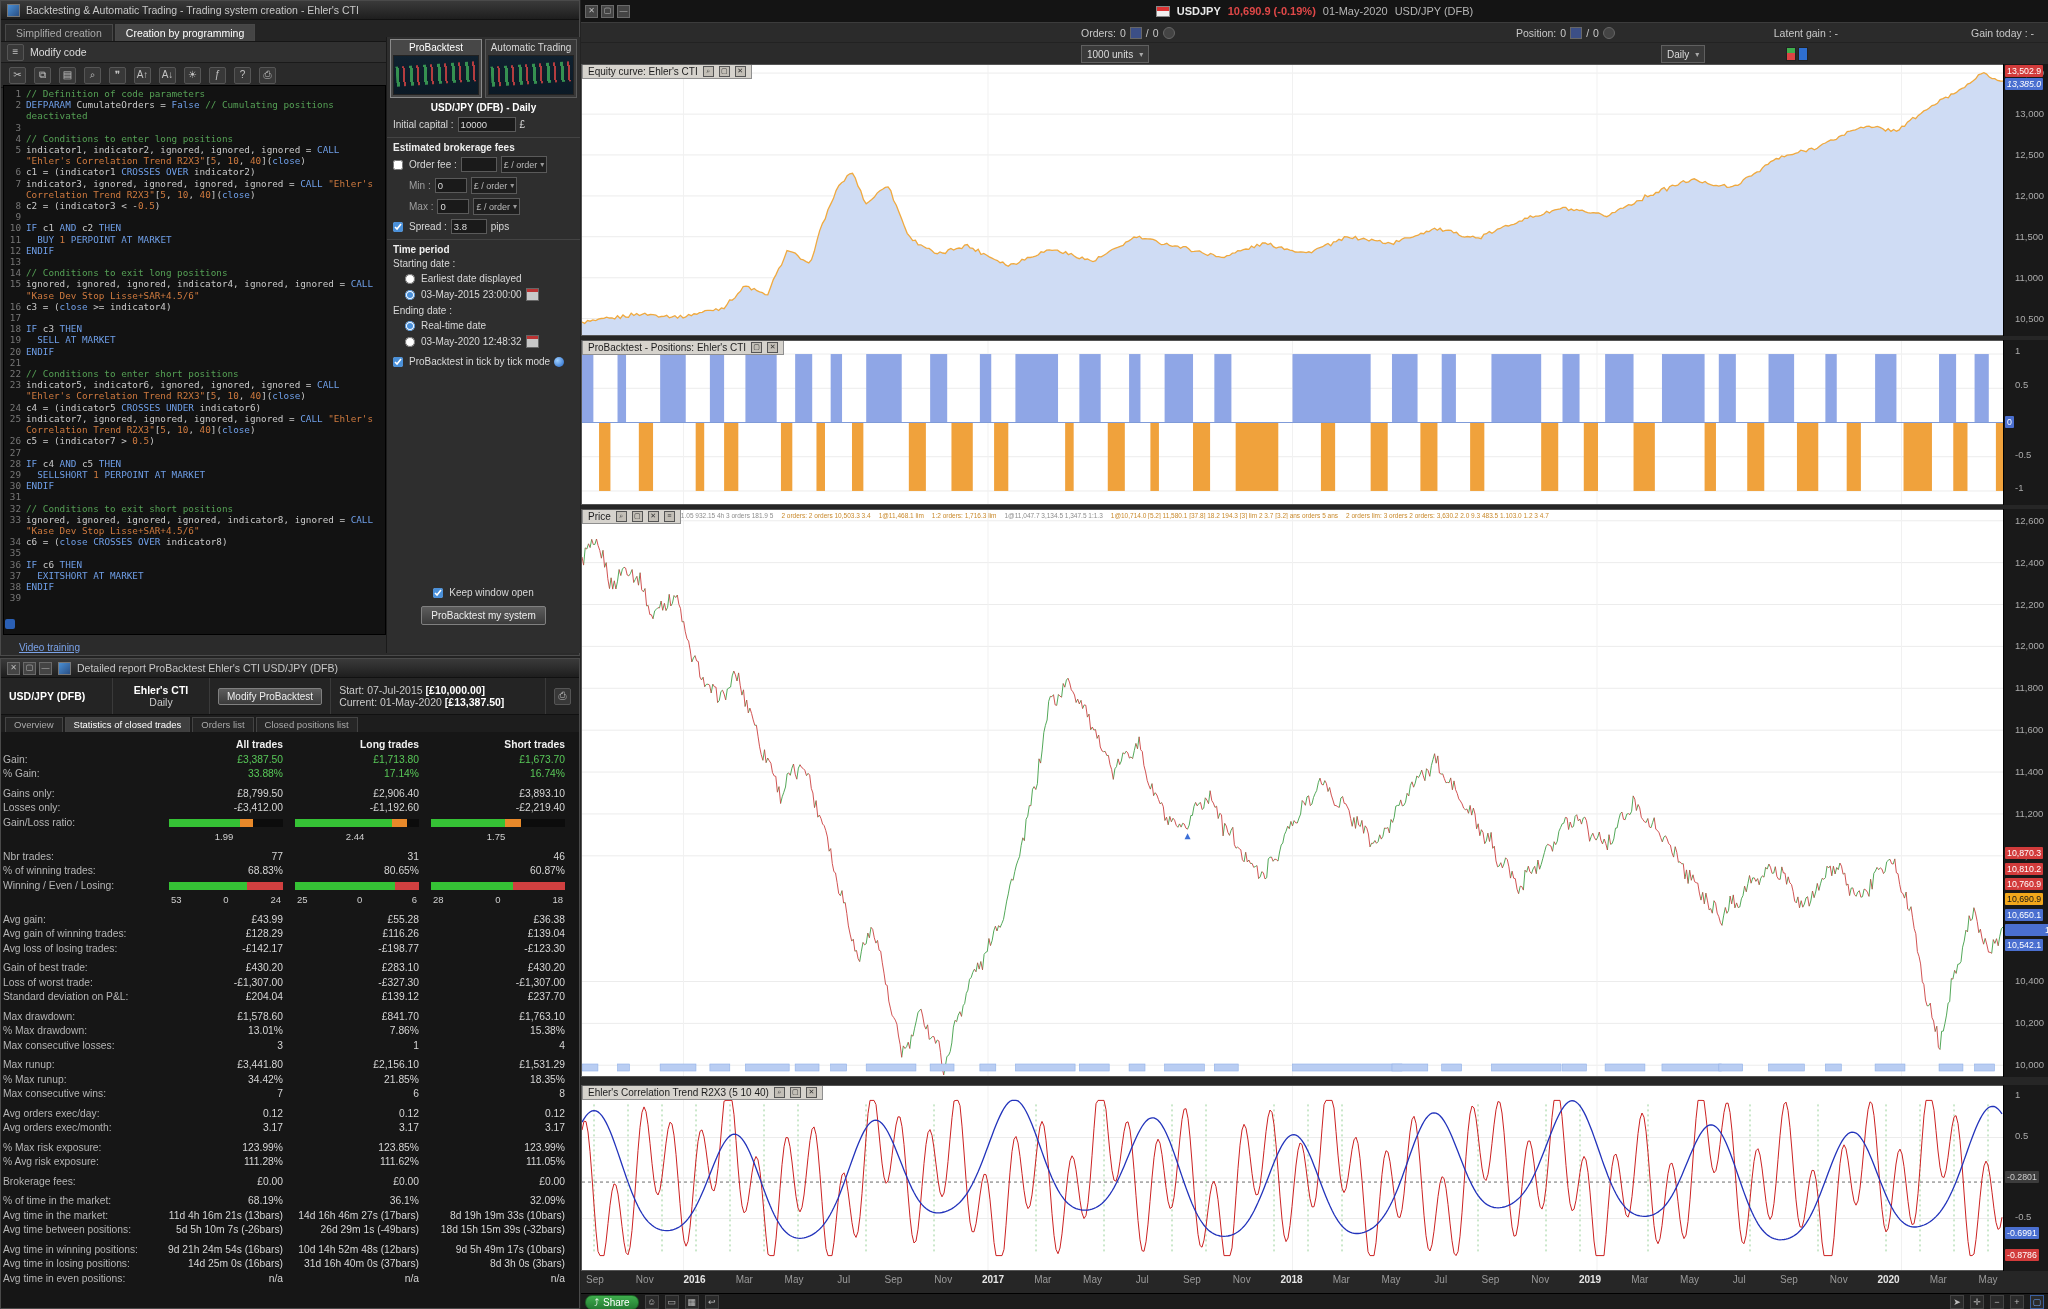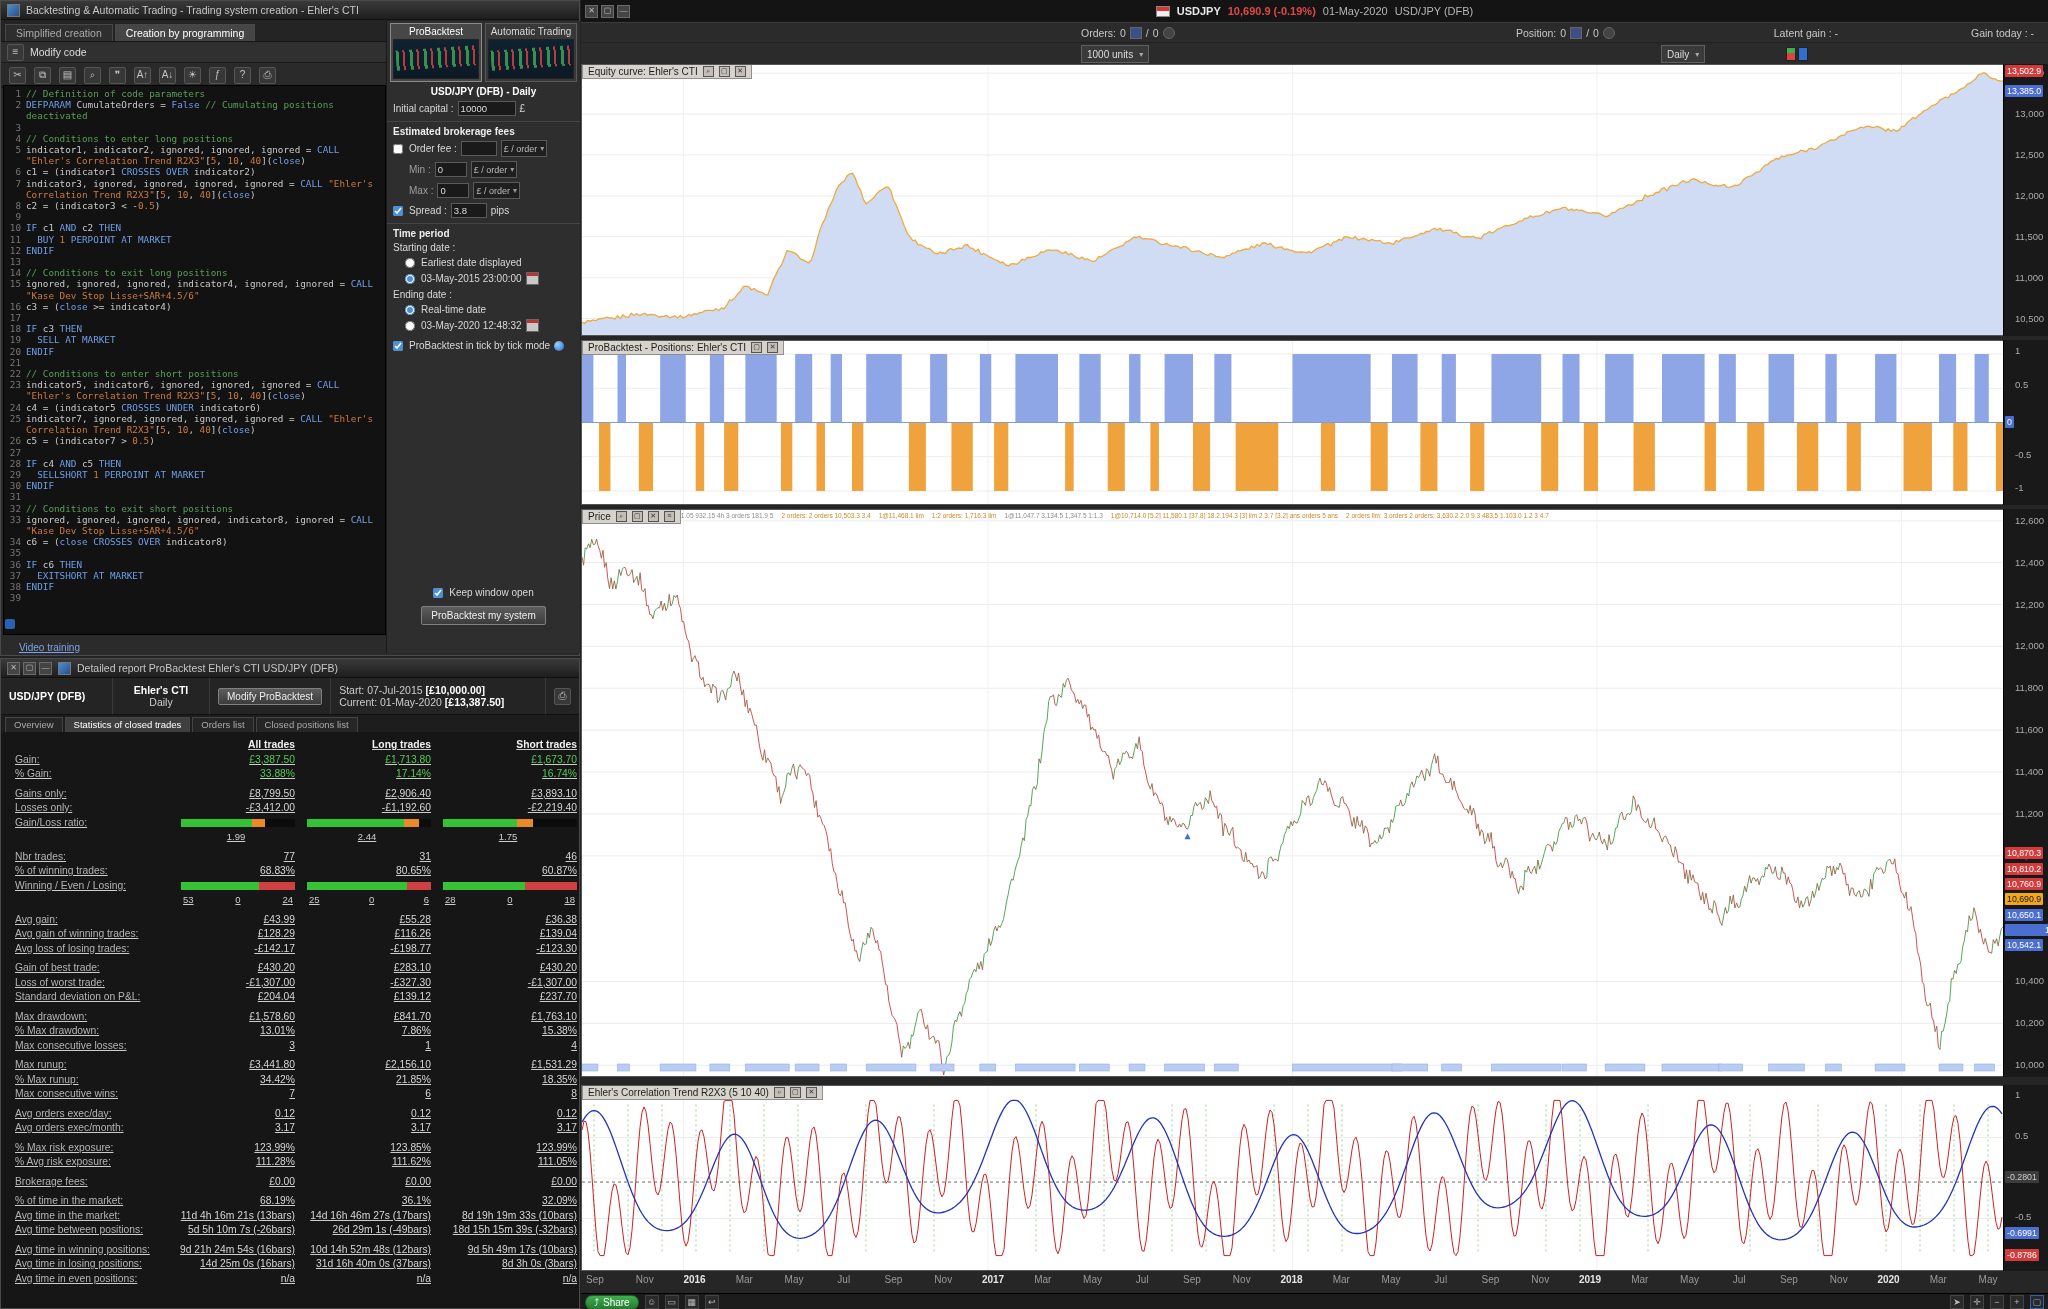--- a/index.html
+++ b/index.html
@@ -26,21 +26,21 @@
             border:1px solid #000;overflow:hidden;}
   #code{font-family:"DejaVu Sans Mono",monospace;font-size:9.3px;line-height:11.2px;padding:2px 0;}
   .cl{display:flex;}
   .ln{width:17px;text-align:right;color:#777;flex:none;padding-right:5px;}
   .lc{white-space:pre-wrap;word-break:break-word;flex:1;color:#c9c9c9;padding-right:3px;}
   .tok-cm{color:#55a055;} .tok-kw{color:#6f9fe8;} .tok-str{color:#cf7a3f;} .tok-num{color:#cf7a3f;} .tok-pl{color:#c9c9c9;}
   .video{position:absolute;left:4px;bottom:2px;display:flex;gap:4px;align-items:center;font-size:10px;}
   .video a{color:#7aa2e8;text-decoration:underline;margin-top:47px;}
   .vic{width:10px;height:10px;background:#2a5fb4;border-radius:2px;}
   
-  .propanel{position:absolute;left:385px;top:20px;width:193px;bottom:2px;background:#2e2e2e;
+  .propanel{position:absolute;left:385px;top:36px;width:193px;bottom:2px;background:#2e2e2e;
             border-left:1px solid #1a1a1a;font-size:10px;color:#d8d8d8;}
   .ptabs{display:flex;gap:3px;padding:2px 3px;}
   .ptab{flex:1;border:1px solid #5a5a5a;background:#383838;padding:2px;text-align:center;}
   .ptab.active{background:#474747;border-color:#8a8a8a;color:#fff;}
   .thumb{margin-top:2px;height:38px;border:1px solid #222;
          background:linear-gradient(180deg,#10212f 0%,#0c1a26 100%);position:relative;overflow:hidden;}
   .thumb::after{content:"";position:absolute;left:2px;right:2px;top:8px;height:20px;
          background:repeating-linear-gradient(90deg,#3fae5a 0 3px,transparent 3px 7px,#d44 7px 9px,transparent 9px 14px);
          opacity:.8;transform:rotate(-4deg);}
   .prow{display:flex;align-items:center;gap:4px;padding:2px 6px;}
@@ -55,21 +55,21 @@
           border:1px solid #808080;font-size:10px;padding:3px 9px;border-radius:2px;}
   .globe{width:10px;height:10px;border-radius:50%;background:radial-gradient(circle at 35% 35%,#9fd0ff,#1f64c8);display:inline-block;}
   .calic{width:11px;height:11px;background:#c8c8c8;border:1px solid #666;display:inline-block;
          background-image:linear-gradient(#b33 0 3px,transparent 3px);}
   
   .rephead{display:flex;align-items:stretch;height:36px;background:#242424;border-bottom:1px solid #111;font-size:10.5px;}
   .rcell{display:flex;flex-direction:column;justify-content:center;padding:0 8px;border-right:1px solid #3a3a3a;}
   .rtabs{display:flex;gap:2px;padding:2px 4px 0 4px;background:#1d1d1d;height:15px;border-bottom:1px solid #000;}
   .rtab{padding:1px 8px;font-size:9.5px;color:#aaa;background:#262626;border:1px solid #444;border-bottom:none;}
   .rtab.active{background:#3f3f3f;color:#fff;}
-  #stats{position:absolute;left:0;right:0;top:73px;bottom:0;background:#161616;padding:6px 4px 0 14px;overflow:hidden;text-decoration:underline;}
+  #stats{position:absolute;left:0;right:0;top:73px;bottom:0;background:#161616;padding:6px 4px 0 2px;overflow:hidden;}
   .srow{display:grid;grid-template-columns:158px 126px 136px 146px;font-size:10.3px;line-height:14.5px;}
   .srow .lab{color:#b5b5b5;}
   .srow .val{text-align:right;color:#d6d6d6;padding-right:4px;}
   .srow .val.pos{color:#58c858;}
   .srow .hdr{font-weight:bold;color:#f0f0f0;text-align:right;padding-right:4px;}
   .sgap{height:5px;}
   .bar-track{height:8px;background:#0c0c0c;margin:3px 4px 0 8px;position:relative;}
   .bar-green{position:absolute;left:0;top:0;bottom:0;background:#35c235;}
   .bar-orange{position:absolute;top:0;bottom:0;background:#e8892a;}
   .welbar{display:flex;height:8px;margin:3px 4px 0 8px;}
@@ -767,21 +767,21 @@
       </div>
       <div class="wax" id="ax-equity">
           <span class="tick" style="top: 3.1px;">13,500</span>
           <span class="tick" style="top: 44.14px;">13,000</span>
           <span class="tick" style="top: 84.91px;">12,500</span>
           <span class="tick" style="top: 125.95px;">12,000</span>
           <span class="tick" style="top: 166.72px;">11,500</span>
           <span class="tick" style="top: 207.76px;">11,000</span>
           <span class="tick" style="top: 248.53px;">10,500</span>
           <span class="badge red" style="top: 1.35px;">13,502.9</span>
-          <span class="badge blue" style="top: 21px;">13,385.0</span>
+          <span class="badge blue" style="top: 14px; font-style: italic;">13,385.0</span>
         </div>
     </div>
 
     <div class="cwin" id="cw-positions" style="top:340px;height:165px;">
       <div class="plot">
         <svg id="svg-positions" preserveAspectRatio="none" viewBox="0 0 1421 163">
             <line x1="0" y1="13.040000000000001" x2="1421" y2="13.040000000000001" stroke="#ececec" stroke-width="1"></line>
             <line x1="0" y1="47.269999999999996" x2="1421" y2="47.269999999999996" stroke="#ececec" stroke-width="1"></line>
             <line x1="0" y1="115.72999999999999" x2="1421" y2="115.72999999999999" stroke="#ececec" stroke-width="1"></line>
             <line x1="0" y1="149.96" x2="1421" y2="149.96" stroke="#ececec" stroke-width="1"></line>

